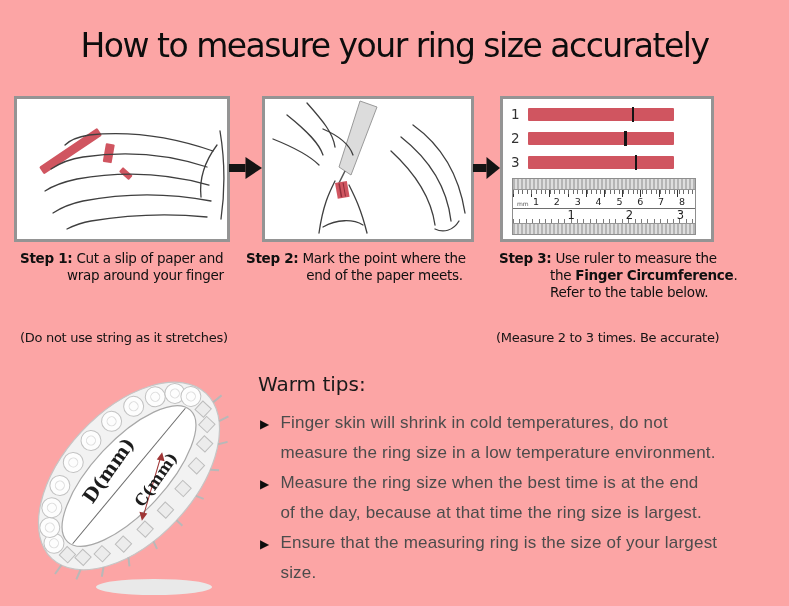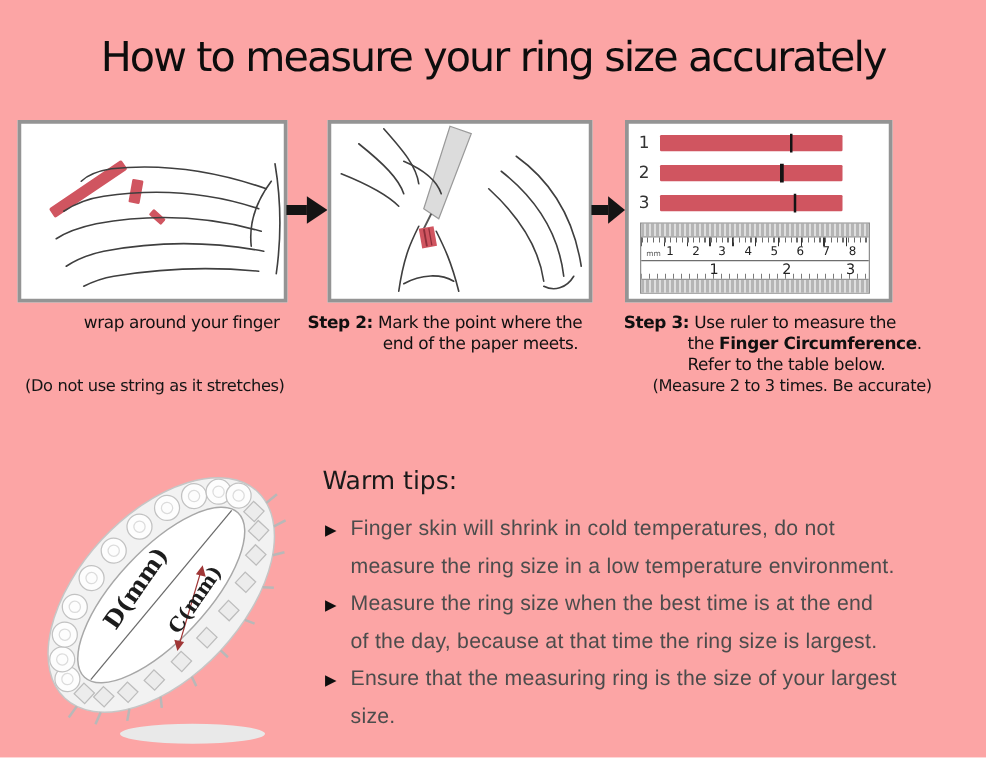--- a/index.html
+++ b/index.html
@@ -23,22 +23,22 @@
   #arrow1{left:229px;width:33px;}
   #arrow2{left:473px;width:27px;}
   .arrow svg{display:block;width:100%;height:100%;}
 
   
   .cap{position:absolute;top:250px;font-size:13.5px;line-height:17px;
        letter-spacing:-0.3px;color:#101010;white-space:nowrap;}
   .cap b{font-weight:bold;}
   #cap1{left:20px;} #cap2{left:246px;} #cap3{left:499px;}
   .ind1{padding-left:47px;} .ind2{padding-left:57px;text-align:center;} .ind3{padding-left:51px;}
-  .note{position:absolute;top:302px;font-size:13px;letter-spacing:-0.3px;color:#151515;white-space:nowrap;}
-  #note1{left:20px;} #note2{left:496px;margin-left:26px;}
+  .note{position:absolute;top:330px;font-size:13px;letter-spacing:-0.3px;color:#151515;white-space:nowrap;}
+  #note1{left:20px;} #note2{left:496px;}
 
   
   .b3-inner{position:relative;width:100%;height:100%;}
   .strip-row{position:absolute;left:8px;display:flex;align-items:center;gap:7px;}
   .r1{top:7px;} .r2{top:31px;} .r3{top:55px;}
   .strip-num{font-size:13.5px;width:10px;color:#333;}
   .strip{position:relative;width:146px;height:13px;background:#d05560;border-radius:1px;}
   .mark{position:absolute;top:-1px;width:2.5px;height:15px;background:#141414;}
   .s1 .mark{left:71%;} .s2 .mark{left:66%;} .s3 .mark{left:73%;}
   .ruler{position:absolute;left:9px;top:79px;width:184px;border:1px solid #8e8e8e;background:#fff;box-sizing:border-box;}
@@ -177,20 +177,22 @@
           <span class="in1">1</span>
           <span class="in2">2</span>
           <span class="in3">3</span>
         </div>
         <div class="band band-bot"></div>
       </div>
     </div>
   </div>
 
   <div class="cap" id="cap1">
+    <div><b>Step 1:</b>
+      <span>Cut a slip of paper and</span></div>
     <div class="ind1">wrap around your finger</div>
   </div>
   <div class="cap" id="cap2">
     <div><b>Step 2:</b>
       <span>Mark the point where the</span></div>
     <div class="ind2">end of the paper meets.</div>
   </div>
   <div class="cap" id="cap3">
     <div><b>Step 3:</b>
       <span>Use ruler to measure the</span></div>

